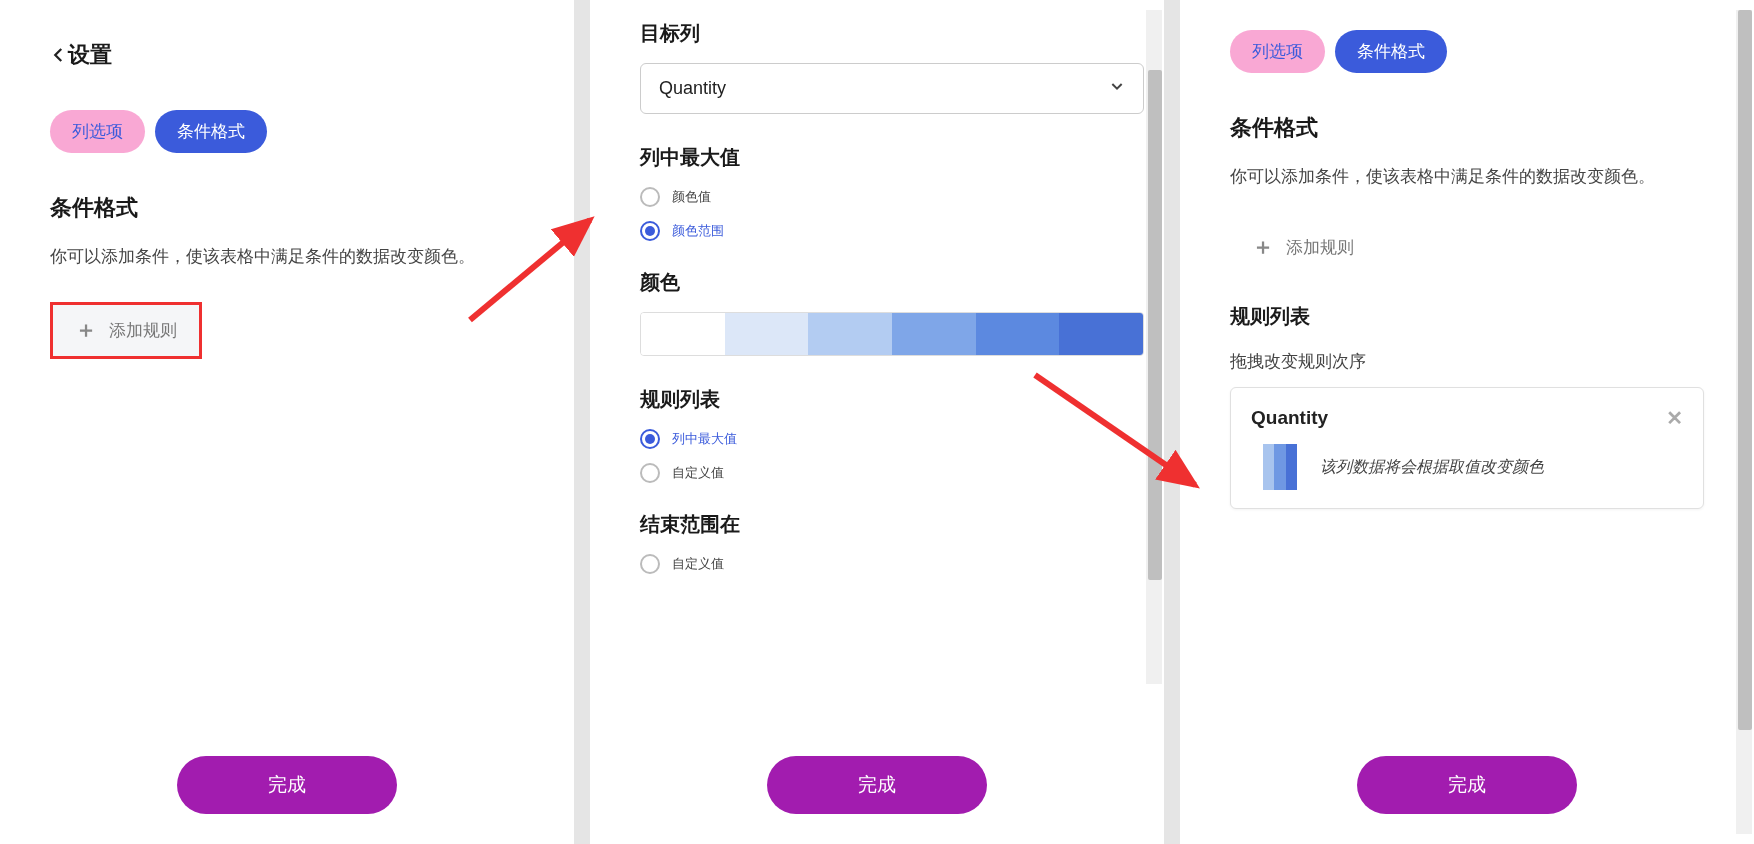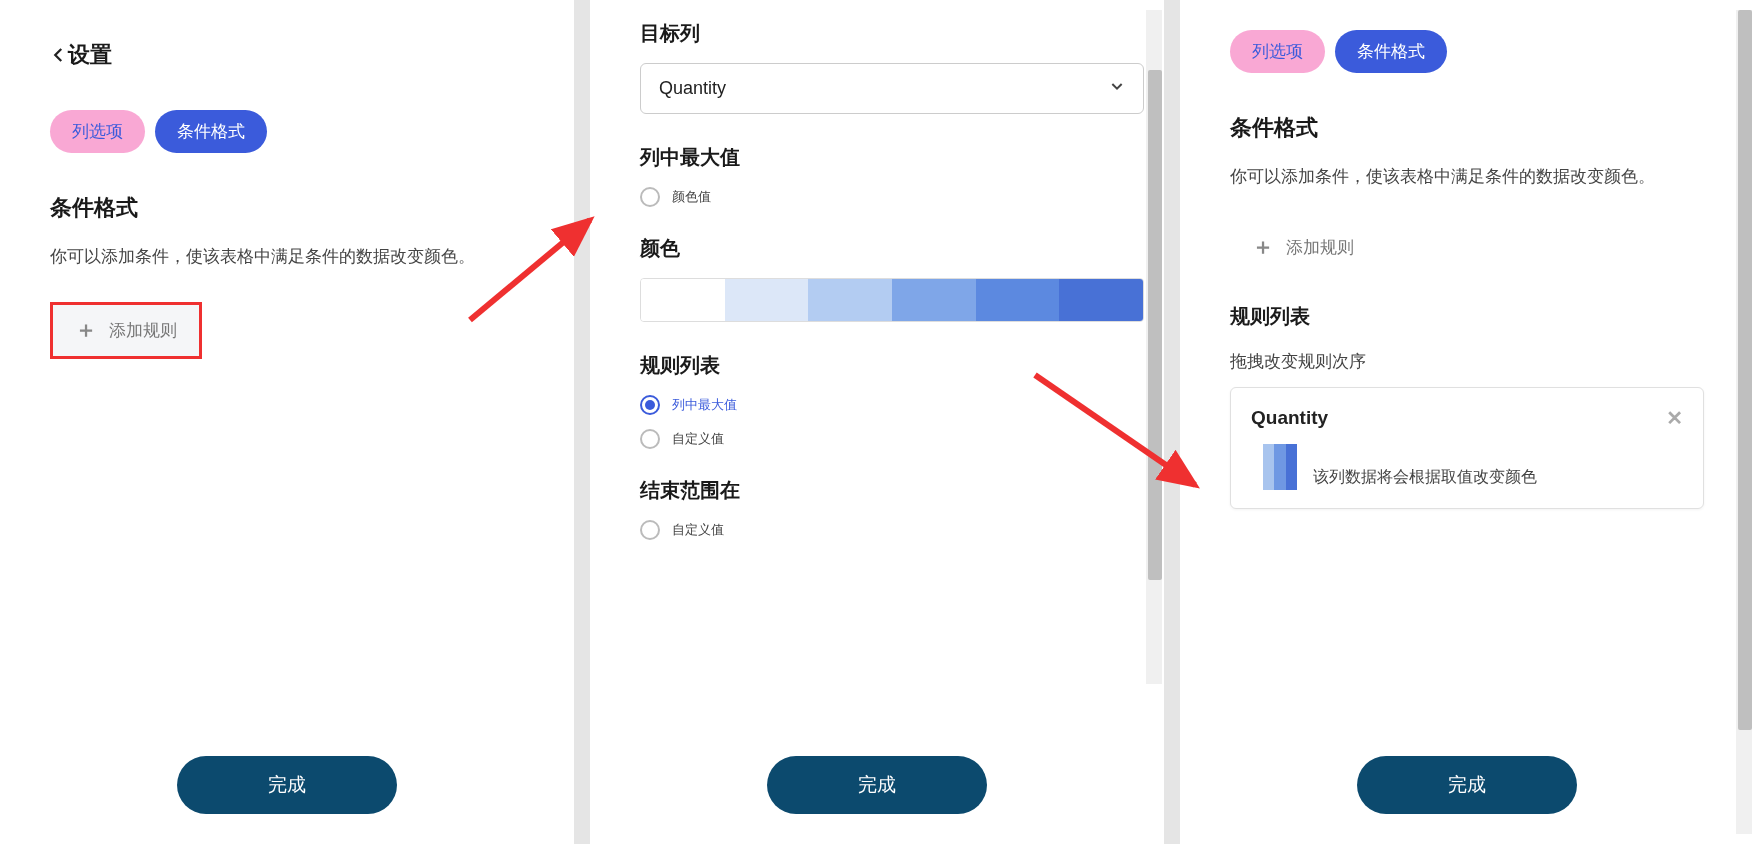--- a/index.html
+++ b/index.html
@@ -99,21 +99,21 @@
     .add-rule-btn-highlight {
       border: 3px solid #ef3030;
     }
     .plus-icon {
       font-size: 22px;
       font-weight: 600;
       color: #888;
       line-height: 1;
     }
     .done-btn {
-      background: #0c4a6e;
+      background: #a21caf;
       color: #fff;
       border: none;
       border-radius: 30px;
       padding: 16px 0;
       font-size: 19px;
       cursor: pointer;
       width: 220px;
     }
     .field-label {
       font-size: 20px;
@@ -221,22 +221,23 @@
       color: #222;
     }
     .close-icon {
       color: #aaa;
       font-size: 20px;
       cursor: pointer;
       font-weight: 600;
     }
     .rule-card-body {
       display: flex;
-      gap: 16px;
-      align-items: flex-end;
+      gap: 23px;
+      align-items: center;
+      font-style: italic;
     }
     .mini-gradient {
       width: 46px;
       height: 46px;
       display: flex;
       flex-shrink: 0;
     }
     .mini-gradient > div {
       flex: 1;
     }
@@ -312,20 +313,24 @@
           </svg>
       </span>
     </div>
 
     <div class="field-label">列中最大值</div>
     <div class="radio-group">
       <div class="radio-item">
         <span class="radio-circle"></span>
         <span class="radio-label">颜色值</span>
       </div>
+      <div class="radio-item">
+        <span class="radio-circle selected"></span>
+        <span class="radio-label selected">颜色范围</span>
+      </div>
     </div>
 
     <div class="field-label">颜色</div>
     <div class="color-gradient" id="gradient-main">
         <div class="color-step" style="background: rgb(255, 255, 255);"></div>
         <div class="color-step" style="background: rgb(220, 231, 248);"></div>
         <div class="color-step" style="background: rgb(179, 204, 242);"></div>
         <div class="color-step" style="background: rgb(127, 166, 232);"></div>
         <div class="color-step" style="background: rgb(92, 137, 224);"></div>
         <div class="color-step" style="background: rgb(72, 113, 214);"></div>

